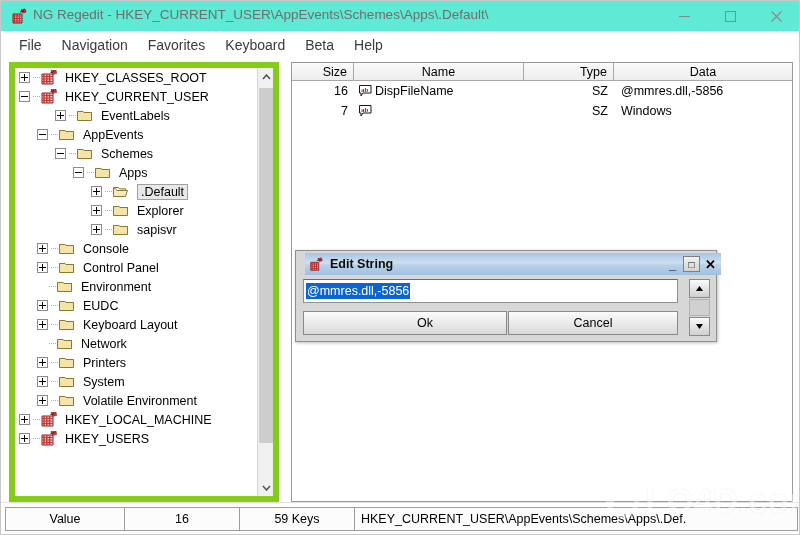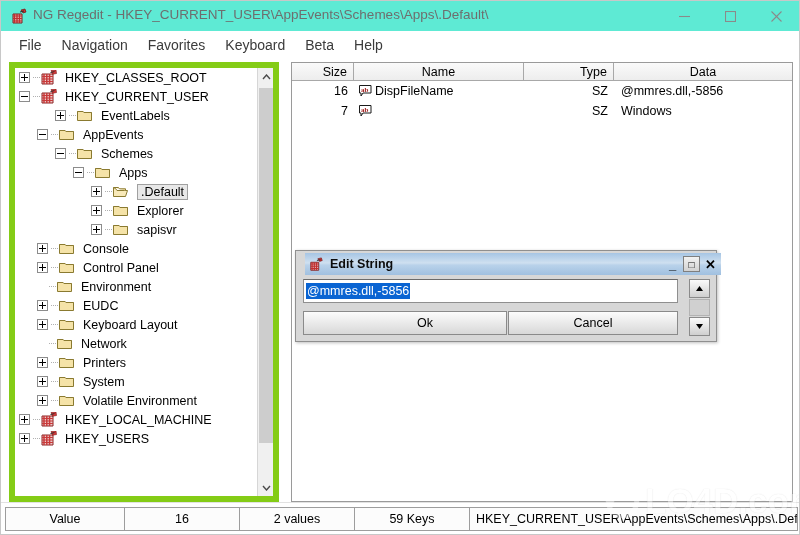--- a/index.html
+++ b/index.html
@@ -778,21 +778,20 @@
       </div>
     </div>
 
     <div class="dlg-action ok">Ok</div>
     <div class="dlg-action cancel">Cancel</div>
   </div>
 
   <div class="statusbar">
     <div class="status-cell s1">Value</div>
     <div class="status-cell s2">16</div>
-    <div class="status-cell s3">2 values</div>
     <div class="status-cell s4">59 Keys</div>
     <div class="status-cell s5">HKEY_CURRENT_USER\AppEvents\Schemes\Apps\.Def.</div>
   </div>
 
   <div class="watermark">
     <span class="wm-logo">
       <svg width="42" height="38" viewBox="0 0 42 38">
         <path d="M21 5 A14 14 0 1 1 8 22" fill="none" stroke="#ffffff" stroke-width="5"></path>
         <polygon points="4,17 14,17 9,27" fill="#ffffff"></polygon>
       </svg>

